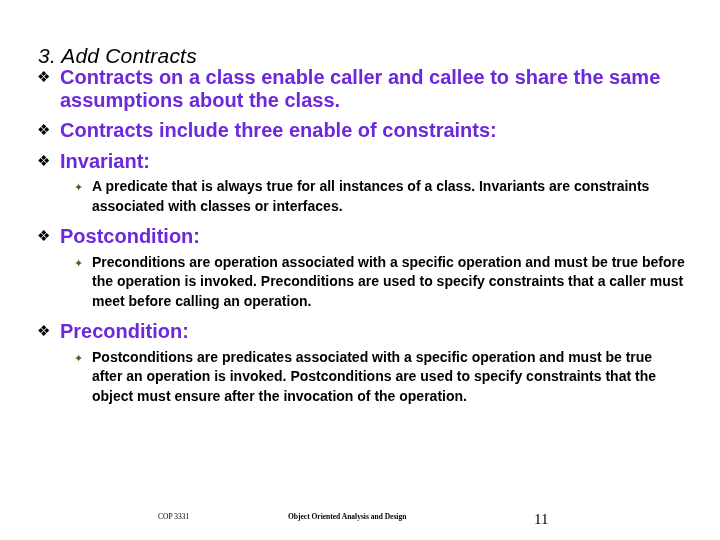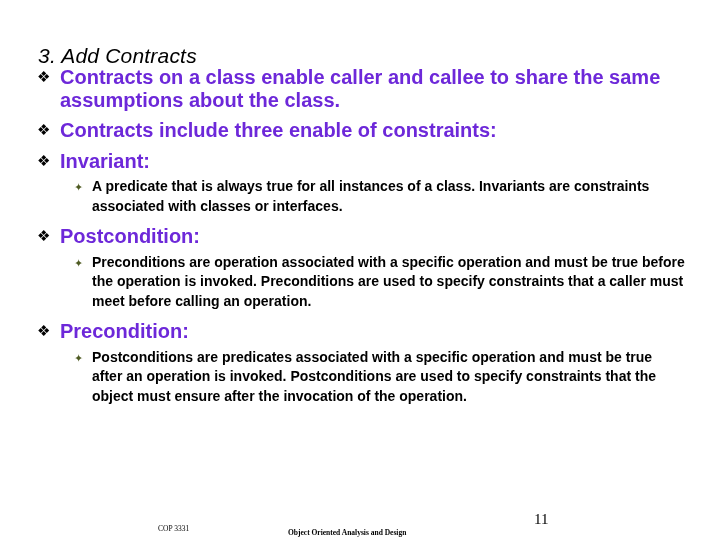--- a/index.html
+++ b/index.html
@@ -101,22 +101,22 @@
     width: 720px;
     height: 16px;
   }
   .footer span {
     position: absolute;
     font-family: "Liberation Serif", serif;
     font-size: 7.5px;
     color: #000000;
     white-space: nowrap;
   }
-  .footer .f-left   { left: 158px; top: 12px; }
-  .footer .f-center { left: 288px; top: 16px; font-weight: bold; }
+  .footer .f-left   { left: 158px; top: 0; }
+  .footer .f-center { left: 288px; top: 0; font-weight: bold; }
   .footer .f-right  { left: 534px; top: -1px; font-size: 15px; }
 </style>
 </head>
 <body style="background: rgb(255, 255, 255);">
 
 <div class="slide">
 
   <h1 class="slide-title">3. Add Contracts</h1>
 
   <div class="body-content">

